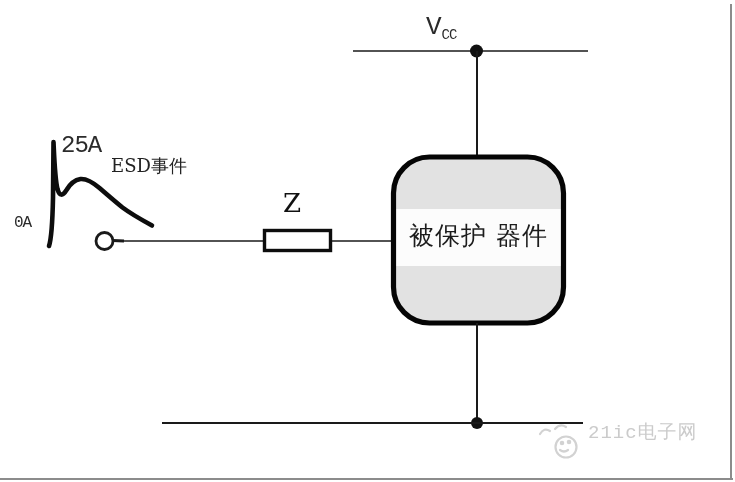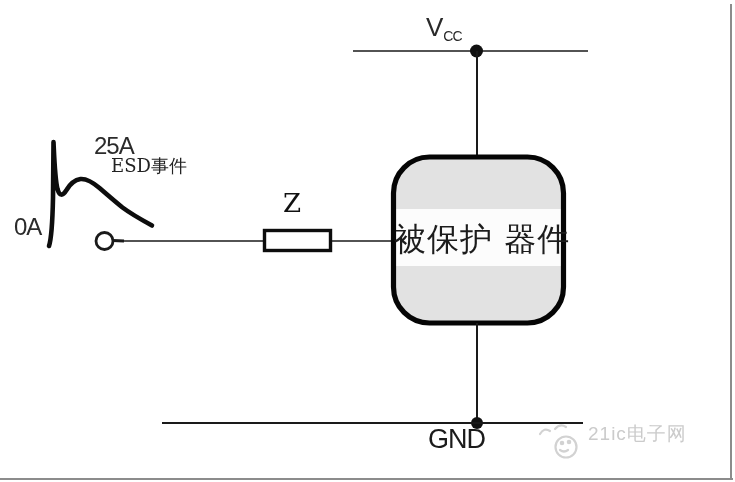--- a/index.html
+++ b/index.html
@@ -15,30 +15,31 @@
     position: absolute;
     left: 0; top: 0;
     width: 735px; height: 482px;
   }
   .lbl {
     position: absolute;
     color: #1a1a1a;
     line-height: 1.0;
     white-space: nowrap;
     user-select: none;
+    font-family: Liberation Mono, monospace;
   }
   .lbl-vcc { left: 426px; top: 14px; font-size: 26px; letter-spacing: 0px; color: #2a2a2a; }
   .lbl-vcc .sub { font-size: 14px; vertical-align: -5px; letter-spacing: -1px; }
-  .lbl-25a { left: 61px;  top: 134px; font-size: 24px; letter-spacing: -1px; color: #2b2b2b; margin-left: 33px; }
-  .lbl-0a  { left: 14px;  top: 215px; font-size: 24px; letter-spacing: -1px; color: #2b2b2b; }
+  .lbl-25a { left: 61px;  top: 134px; font-size: 24px; letter-spacing: -1px; color: #2b2b2b; }
+  .lbl-0a  { left: 14px;  top: 215px; font-size: 16px; letter-spacing: -1px; color: #2b2b2b; }
   .lbl-esd { left: 111px; top: 157px; font-size: 18px; font-family: "DejaVu Serif", serif; color: #222; }
   .lbl-z   { left: 283px; top: 190px; font-size: 26px; font-family: "DejaVu Serif", serif; color: #111; }
   .lbl-box {
     left: 394px; top: 223px; width: 169px;
-    font-size: 32px; text-align: center; letter-spacing: 1px;
+    font-size: 25px; text-align: center; letter-spacing: 1px;
     font-family: "DejaVu Serif", serif; color: #1c1c1c;
   }
   .lbl-gnd { left: 428px; top: 426px; font-size: 27px; letter-spacing: -1px; color: #1b1b1b; }
   .lbl-wm  { left: 588px; top: 424px; font-size: 19px; color: #cbcbcb; letter-spacing: 1px; }
   
   .edge-right {
     position: absolute; top: 4px; right: 3px;
     width: 2px; height: 474px; background: #8c8c8c;
   }
   .edge-bottom {
@@ -96,19 +97,18 @@
   <div class="lbl lbl-25a">25A</div>
 
   <div class="lbl lbl-0a">0A</div>
 
   <div class="lbl lbl-esd">ESD事件</div>
 
   <div class="lbl lbl-z">Z</div>
 
   <div class="lbl lbl-box">被保护 器件</div>
 
-  <div class="lbl lbl-gnd">GND</div>
 
   <div class="lbl lbl-wm">21ic电子网</div>
 
   <div class="edge-right"></div>
   <div class="edge-bottom"></div>
 </div>
 
 </body></html>

